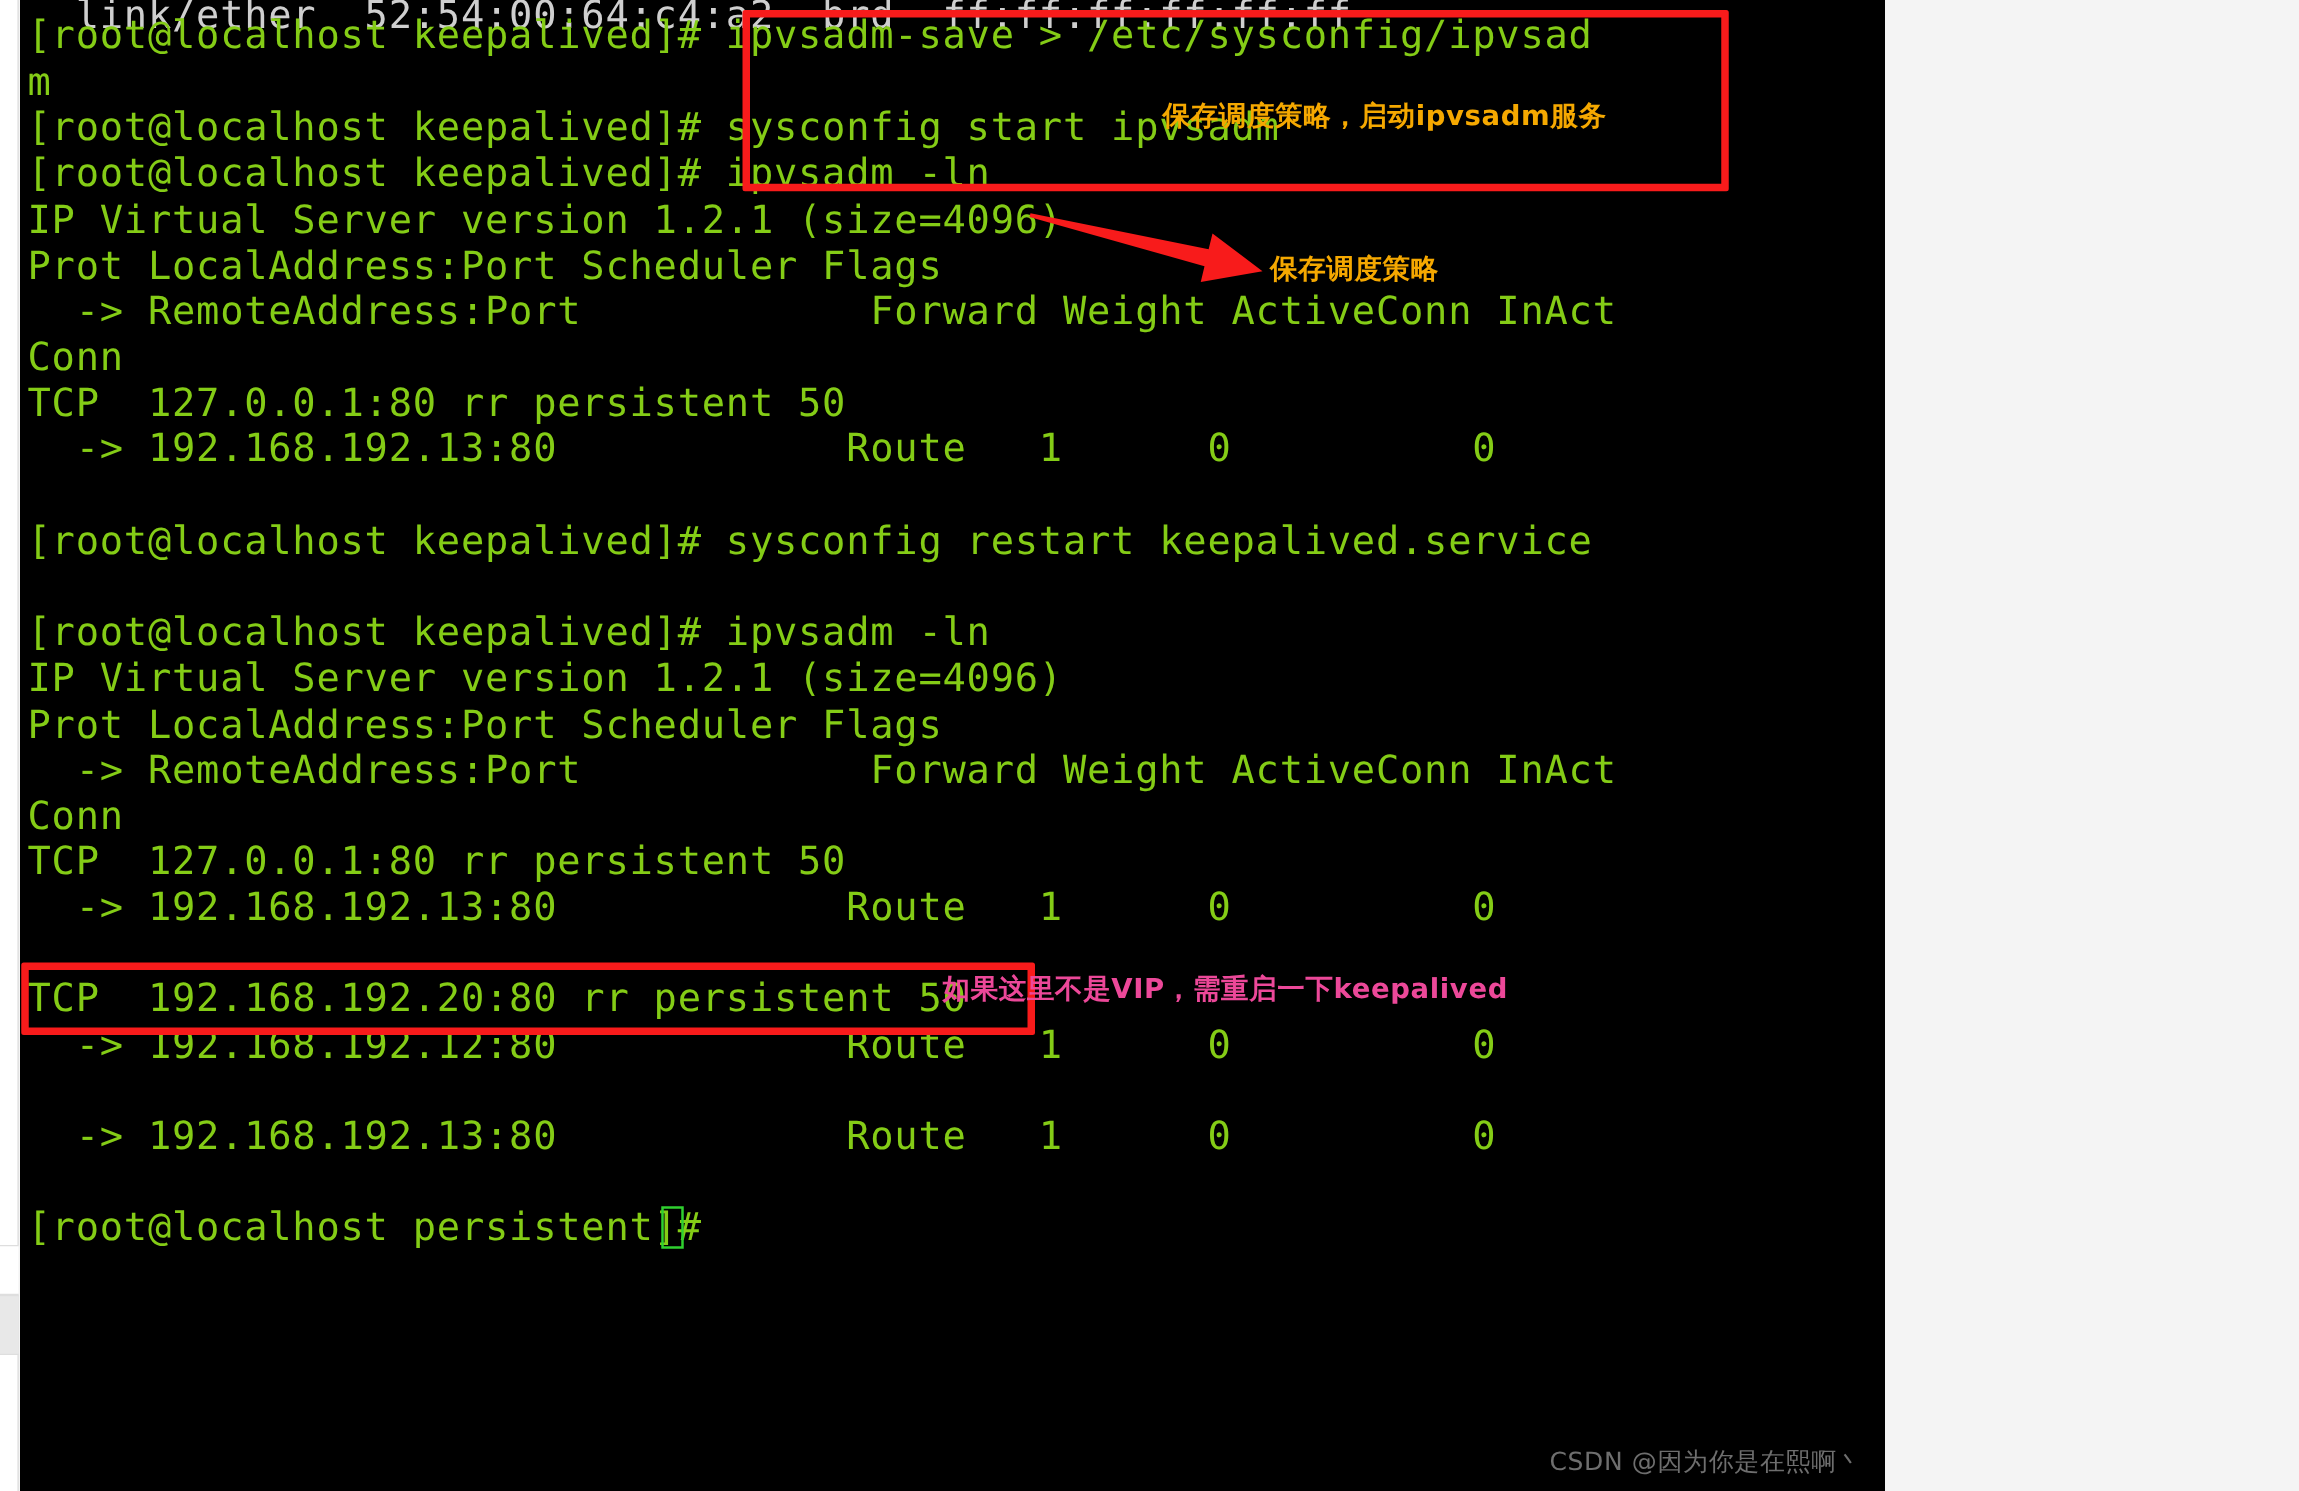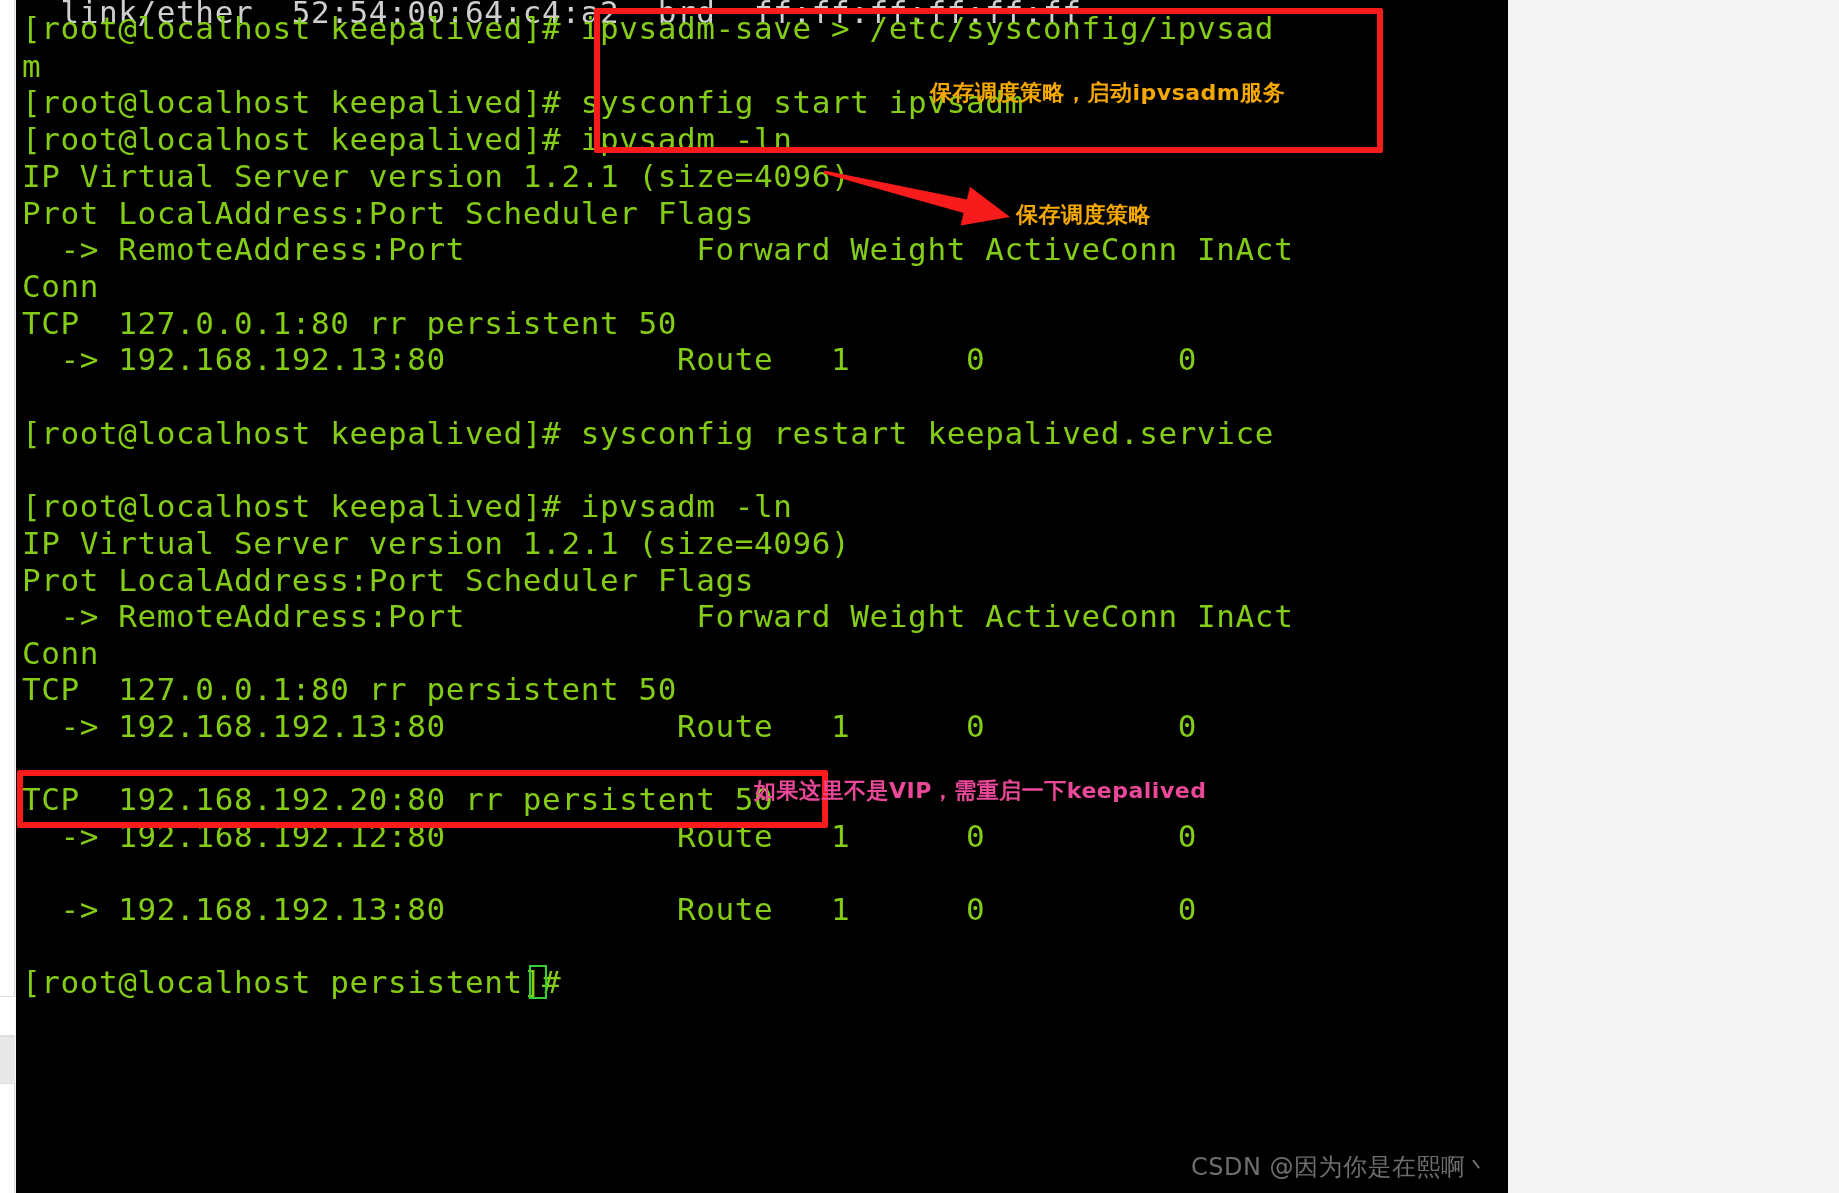--- a/index.html
+++ b/index.html
@@ -99,21 +99,21 @@
     pointer-events: none;
   }
 
   
   #watermark {
     position: absolute;
     right: 18px;
     bottom: 10px;
     color: #6e6e6e;
     font-family: "DejaVu Sans", "Liberation Sans", sans-serif;
-    font-size: 24px;
+    font-size: 20px;
     white-space: nowrap;
     letter-spacing: 0.5px;
   }
 </style>
 </head>
 <body>
 
 <div id="screen">
 
   <div id="gutter">

